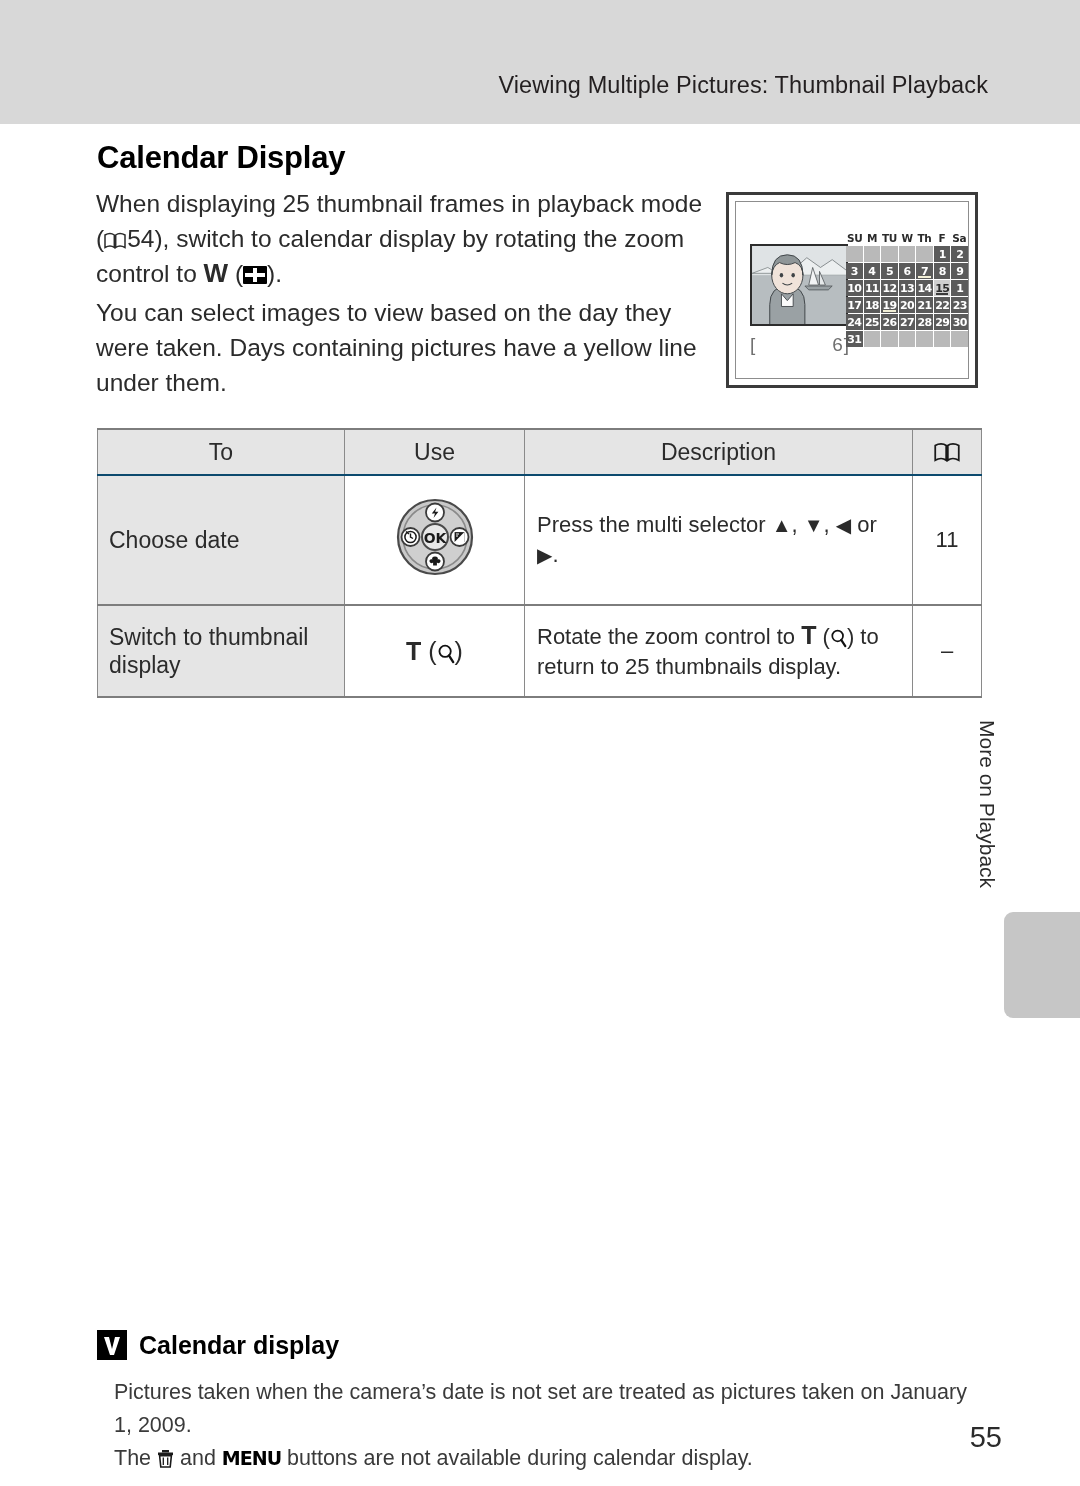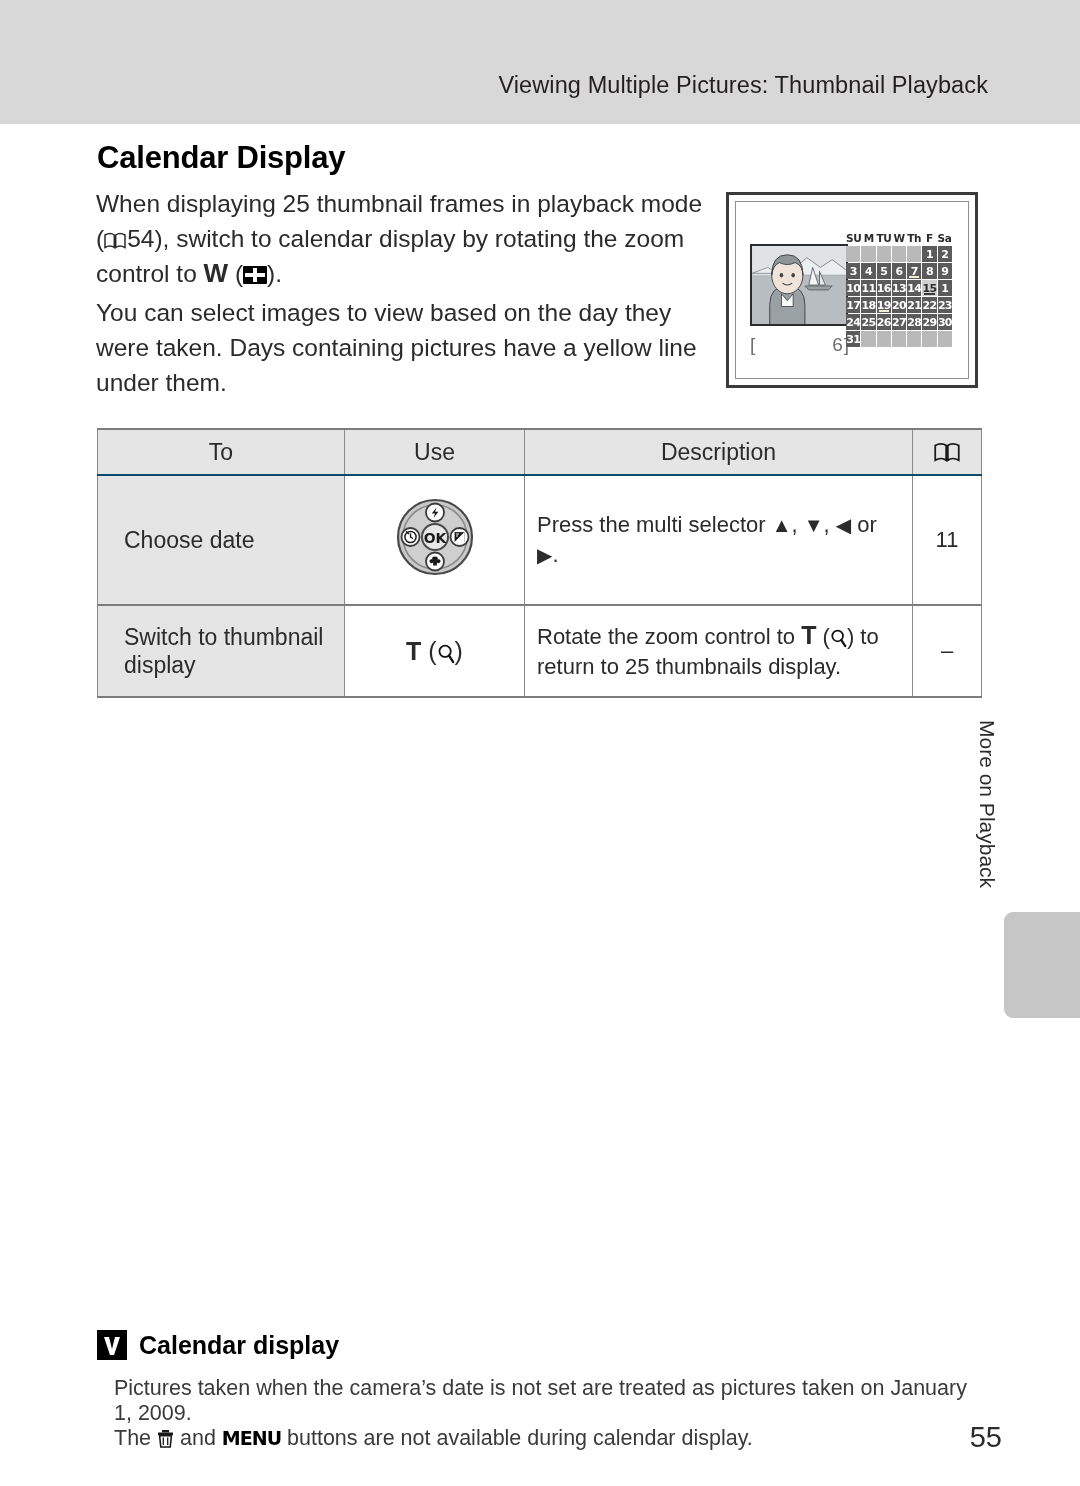--- a/index.html
+++ b/index.html
@@ -122,21 +122,21 @@
     letter-spacing: 1px;
   }
   .lcd-count .b { display:inline-block; }
   .lcd-count .n { float: right; }
 
   
   .cal {
     position: absolute;
     left: 110px;
     top: 30px;
-    width: 106px;
+    width: 122px;
   }
   .cal-head {
     display: grid;
     grid-template-columns: repeat(7, 1fr);
     margin-bottom: 2px;
   }
   .cal-head span {
     font-size: 10.5px;
     font-weight: bold;
     text-align: center;
@@ -203,21 +203,21 @@
     border-bottom: 2px solid #0c4a6e;
   }
   .tbl tbody td {
     border-bottom: 2px solid #7d7d7d;
     vertical-align: middle;
   }
   .tbl tbody tr:last-child td { border-bottom: 2px solid #7d7d7d; }
 
   td.col-to {
     background: #e5e5e5;
-    padding: 10px 0 10px 26px;
+    padding: 10px 0 10px 11px;
     line-height: 28px;
     font-size: 23px;
   }
   td.col-use  { text-align: center; background:#fff; }
   td.col-desc { background:#fff; padding: 10px 12px 10px 12px; line-height: 30px; font-size: 22px; }
   td.col-page { background:#fff; text-align: center; font-size: 22px; }
 
   tr.r-choose td { height: 108px; }
   tr.r-full td   { height: 70px; }
   tr.r-thumb td  { height: 70px; }
@@ -272,21 +272,21 @@
   }
   .note-mark svg { display:block; }
   .note-title {
     font-size: 25px;
     font-weight: bold;
     color: #000;
   }
   .note-body {
     padding-left: 17px;
     font-size: 21.5px;
-    line-height: 25px;
+    line-height: 33px;
     color: #3a3a3a;
   }
   .note-body p { margin: 0; }
 
   .trash-ico { width: 17px; height: 20px; vertical-align: -3px; display:inline-block;}
   .menu-ico {
     font-family: "DejaVu Sans", sans-serif;
     font-weight: bold;
     font-size: 19px;
     letter-spacing: -1px;
@@ -367,21 +367,21 @@
           <div class="cal-cell day">2</div>
           <div class="cal-cell day">3</div>
           <div class="cal-cell day">4</div>
           <div class="cal-cell day">5</div>
           <div class="cal-cell day">6</div>
           <div class="cal-cell day has-pics">7</div>
           <div class="cal-cell day">8</div>
           <div class="cal-cell day">9</div>
           <div class="cal-cell day">10</div>
           <div class="cal-cell day">11</div>
-          <div class="cal-cell day">16</div>
+          <div class="cal-cell day">12</div>
           <div class="cal-cell day">13</div>
           <div class="cal-cell day">14</div>
           <div class="cal-cell day sel has-pics">15</div>
           <div class="cal-cell day">1</div>
           <div class="cal-cell day">17</div>
           <div class="cal-cell day">18</div>
           <div class="cal-cell day has-pics">19</div>
           <div class="cal-cell day">20</div>
           <div class="cal-cell day">21</div>
           <div class="cal-cell day">22</div>

